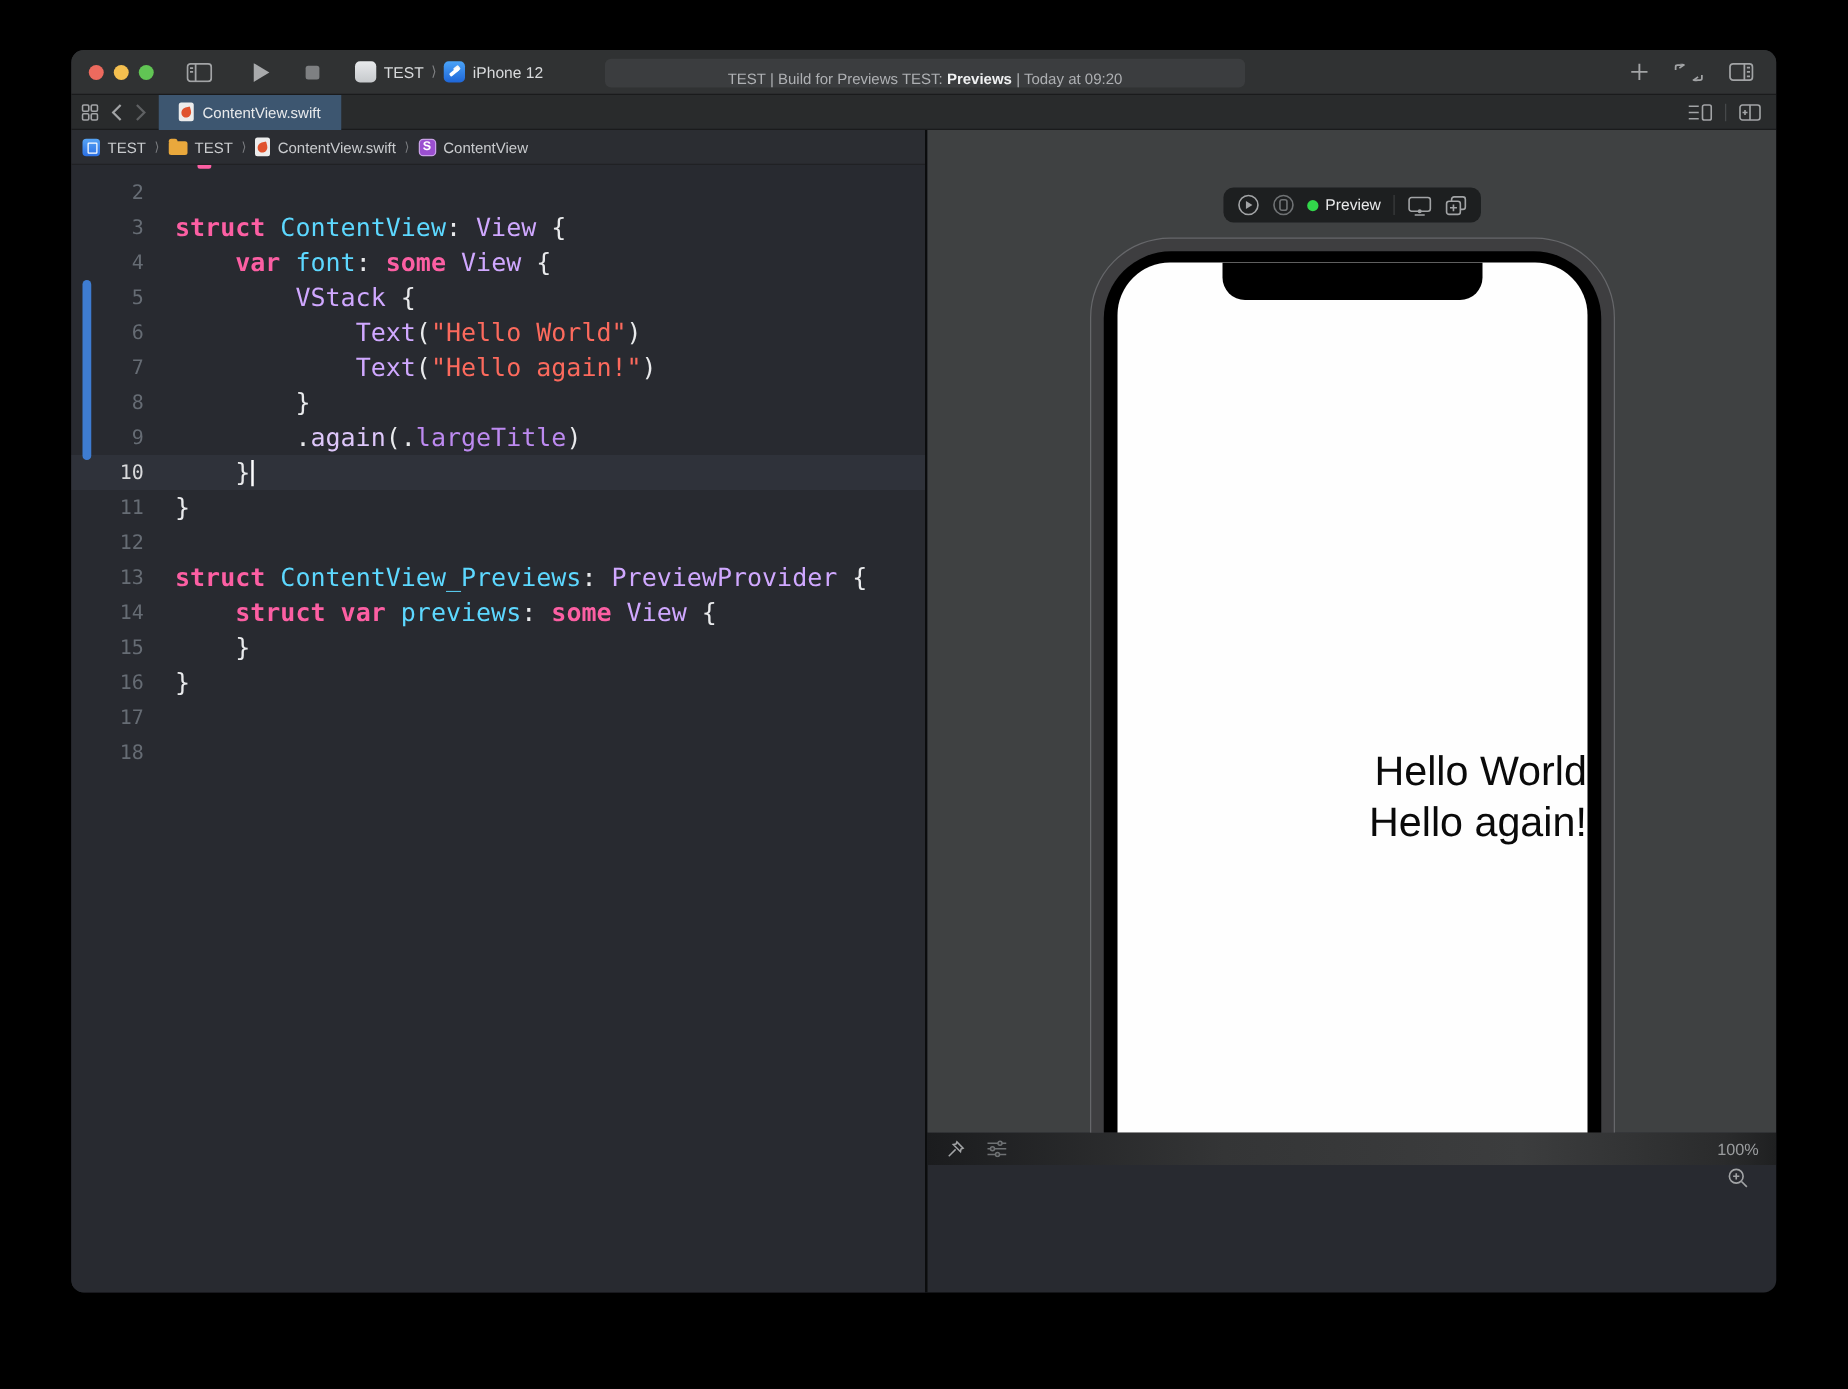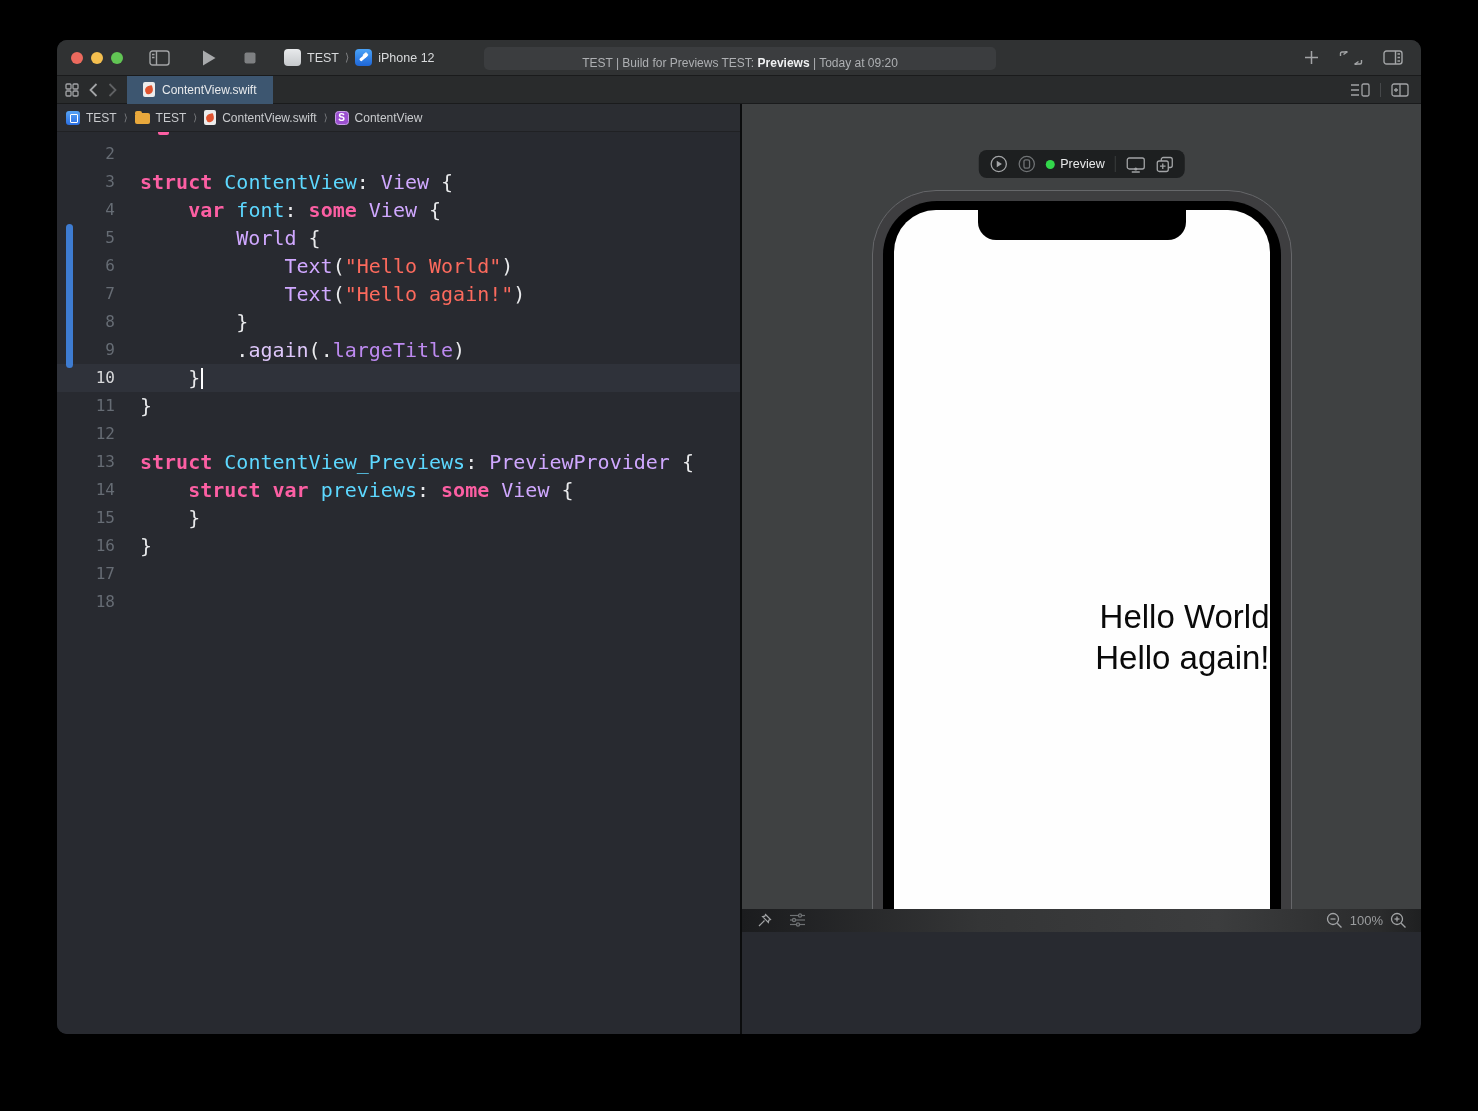--- a/index.html
+++ b/index.html
@@ -105,21 +105,21 @@
   .notch { position:absolute; top:0; left:50%; transform:translateX(-50%); width:208px; height:30px;
       background:#000; border-radius:0 0 18px 18px; }
   .screen-text { position:absolute; top:386px; left:0; right:0; text-align:right;
       font-size:33px; line-height:41px; color:#0A0A0A; }
 
   
   .pv-bottombar { height:26px;
       background:linear-gradient(90deg,#1B1C1E 0%,#343536 35%,#3C3D3E 70%,#2A2B2C 94%,#1F2021 100%);
       display:flex; align-items:center; color:#97989A; }
   .pvb-left { display:flex; align-items:center; gap:16px; padding-left:14px; }
-  .pvb-right { margin-left:auto; display:flex; align-items:center; gap:7px; padding-right:14px; font-size:13px; color:#9B9D9F; }
+  .pvb-right { margin-left:auto; display:flex; gap:7px; padding-right:14px; font-size:13px; color:#9B9D9F;flex-direction:column; }
 
   svg { display:block; }
 </style>
 </head>
 <body>
 
 <div class="window">
 
   <div class="toolbar">
     <div class="traffic">
@@ -276,21 +276,21 @@
           <div class="ln">14</div>
           <div class="ln">15</div>
           <div class="ln">16</div>
           <div class="ln">17</div>
           <div class="ln">18</div>
         </div>
       <div class="codecol">
           <div class="code-row"></div>
           <div class="code-row"><span class="tk-kw">struct</span><span class="tk-pl"> </span><span class="tk-td">ContentView</span><span class="tk-pl">: </span><span class="tk-tp">View</span><span class="tk-pl"> {</span></div>
           <div class="code-row"><span class="tk-pl">    </span><span class="tk-kw">var</span><span class="tk-pl"> </span><span class="tk-td">font</span><span class="tk-pl">: </span><span class="tk-kw">some</span><span class="tk-pl"> </span><span class="tk-tp">View</span><span class="tk-pl"> {</span></div>
-          <div class="code-row"><span class="tk-pl">        </span><span class="tk-tp">World</span><span class="tk-pl"> {</span></div>
+          <div class="code-row"><span class="tk-pl">        </span><span class="tk-tp">VStack</span><span class="tk-pl"> {</span></div>
           <div class="code-row"><span class="tk-pl">            </span><span class="tk-tp">Text</span><span class="tk-pl">(</span><span class="tk-st">"Hello World"</span><span class="tk-pl">)</span></div>
           <div class="code-row"><span class="tk-pl">            </span><span class="tk-tp">Text</span><span class="tk-pl">(</span><span class="tk-st">"Hello again!"</span><span class="tk-pl">)</span></div>
           <div class="code-row"><span class="tk-pl">        }</span></div>
           <div class="code-row"><span class="tk-pl">        .</span><span class="tk-fn">again</span><span class="tk-pl">(.</span><span class="tk-mb">largeTitle</span><span class="tk-pl">)</span></div>
           <div class="code-row"><span class="tk-pl">    }</span><span class="caret"></span></div>
           <div class="code-row"><span class="tk-pl">}</span></div>
           <div class="code-row"></div>
           <div class="code-row"><span class="tk-kw">struct</span><span class="tk-pl"> </span><span class="tk-td">ContentView_Previews</span><span class="tk-pl">: </span><span class="tk-tp">PreviewProvider</span><span class="tk-pl"> {</span></div>
           <div class="code-row"><span class="tk-pl">    </span><span class="tk-kw">struct</span><span class="tk-pl"> </span><span class="tk-kw">var</span><span class="tk-pl"> </span><span class="tk-td">previews</span><span class="tk-pl">: </span><span class="tk-kw">some</span><span class="tk-pl"> </span><span class="tk-tp">View</span><span class="tk-pl"> {</span></div>
           <div class="code-row"><span class="tk-pl">    }</span></div>

